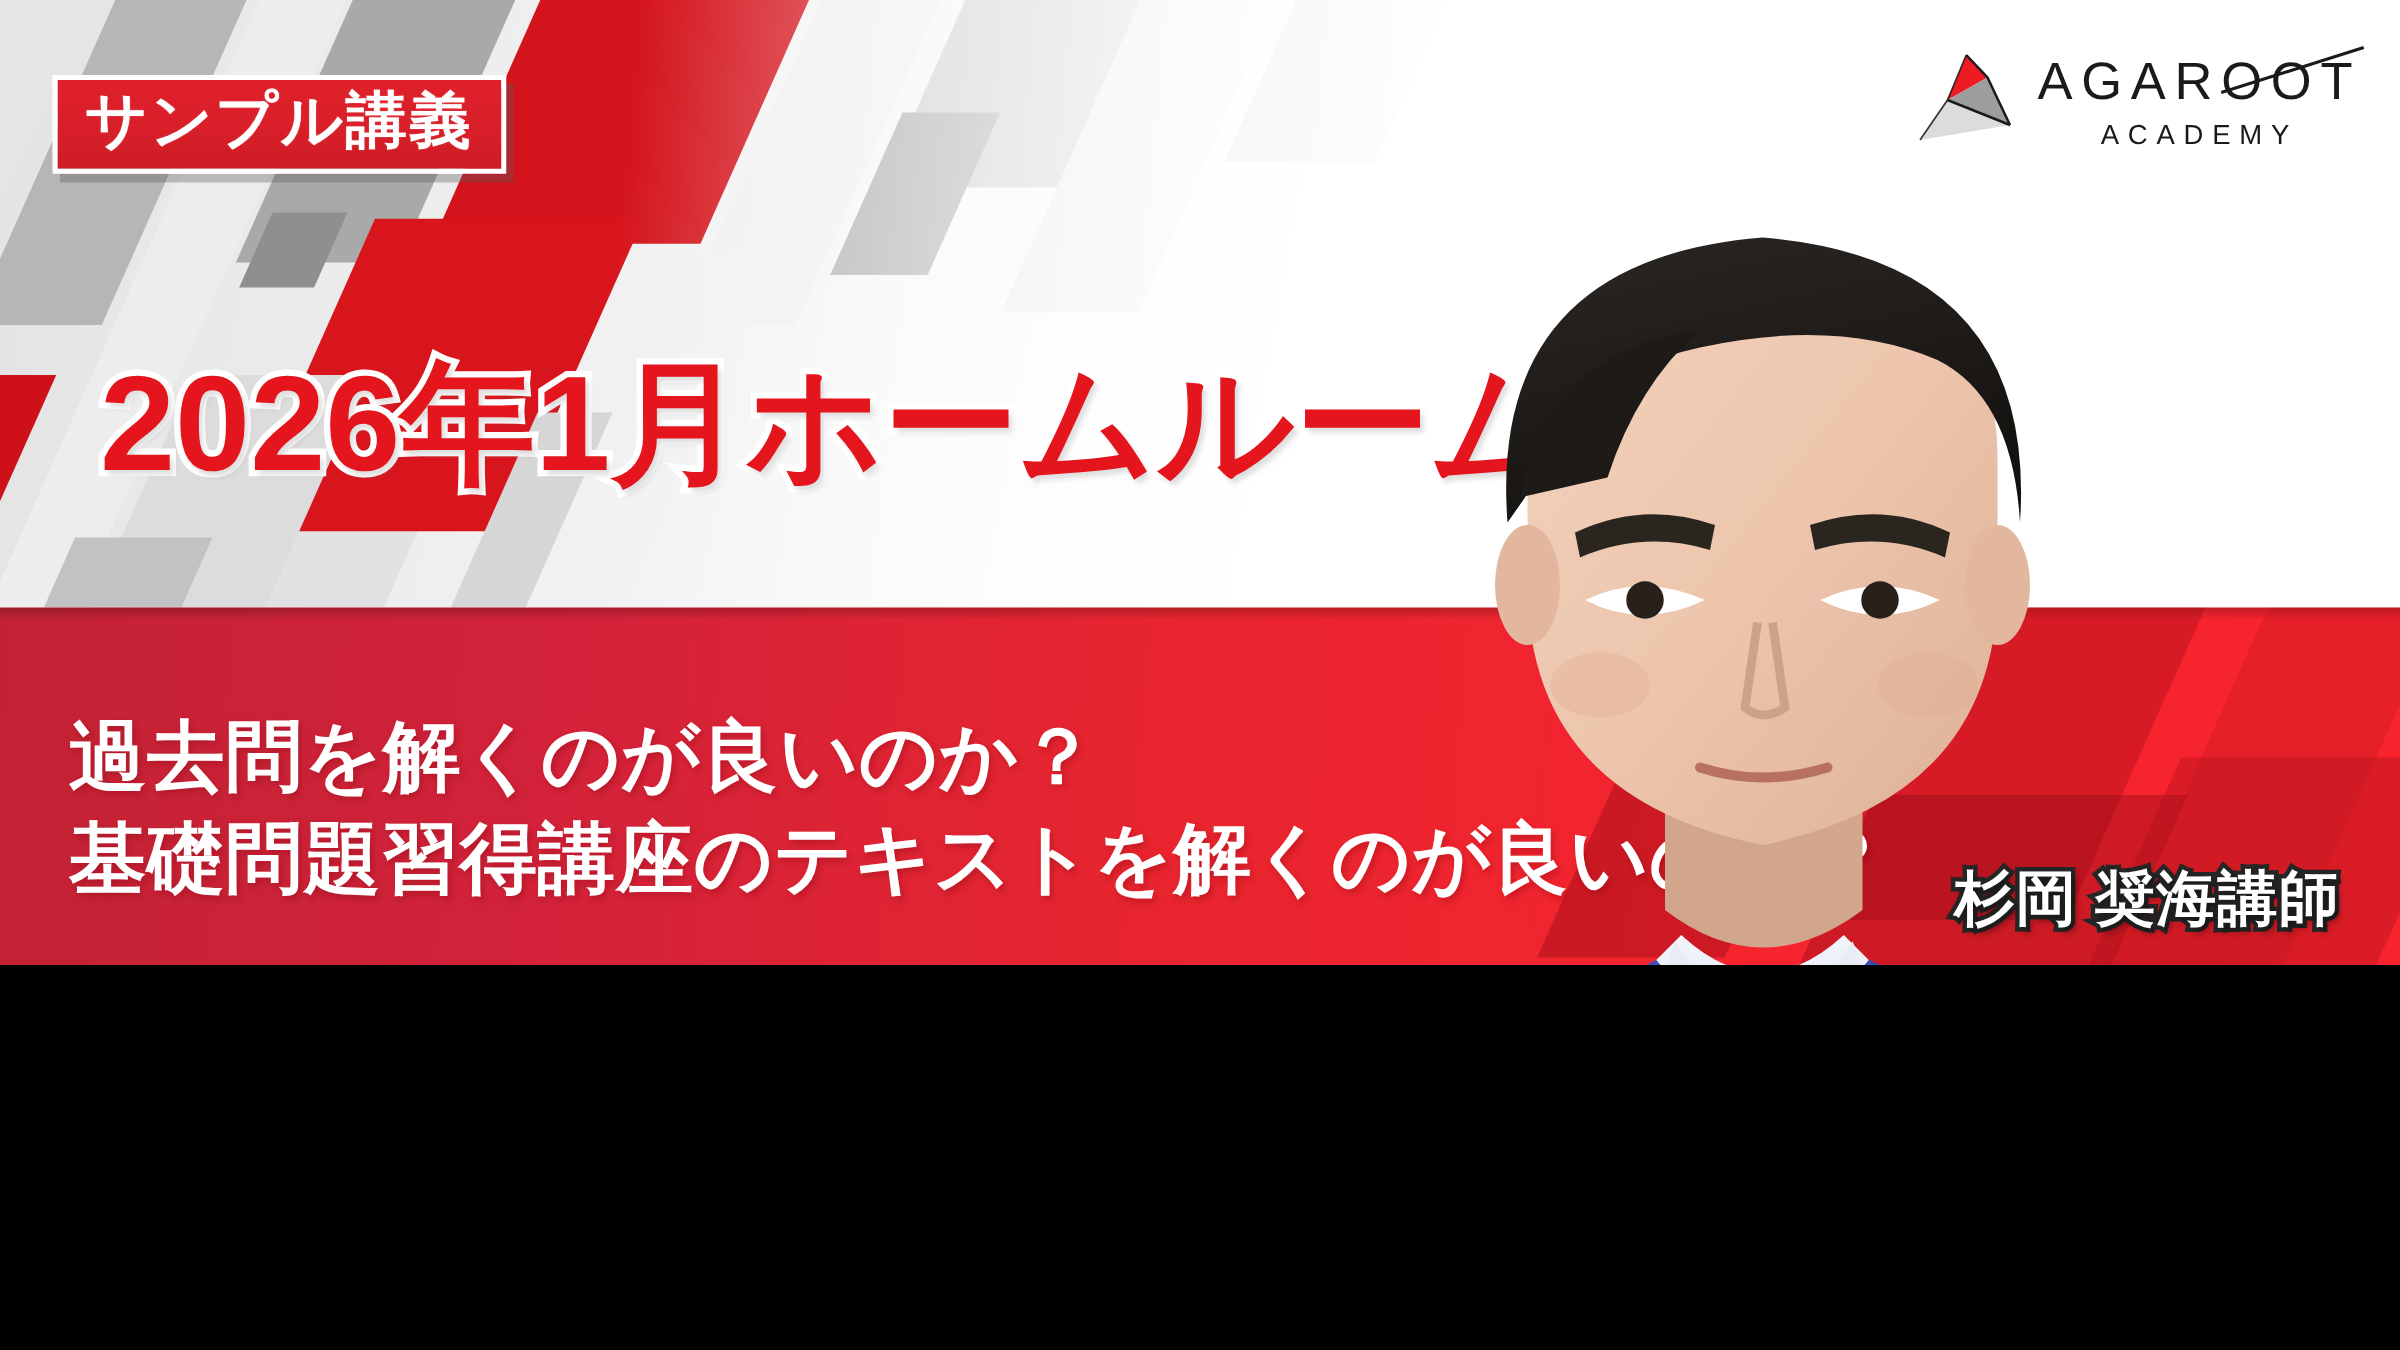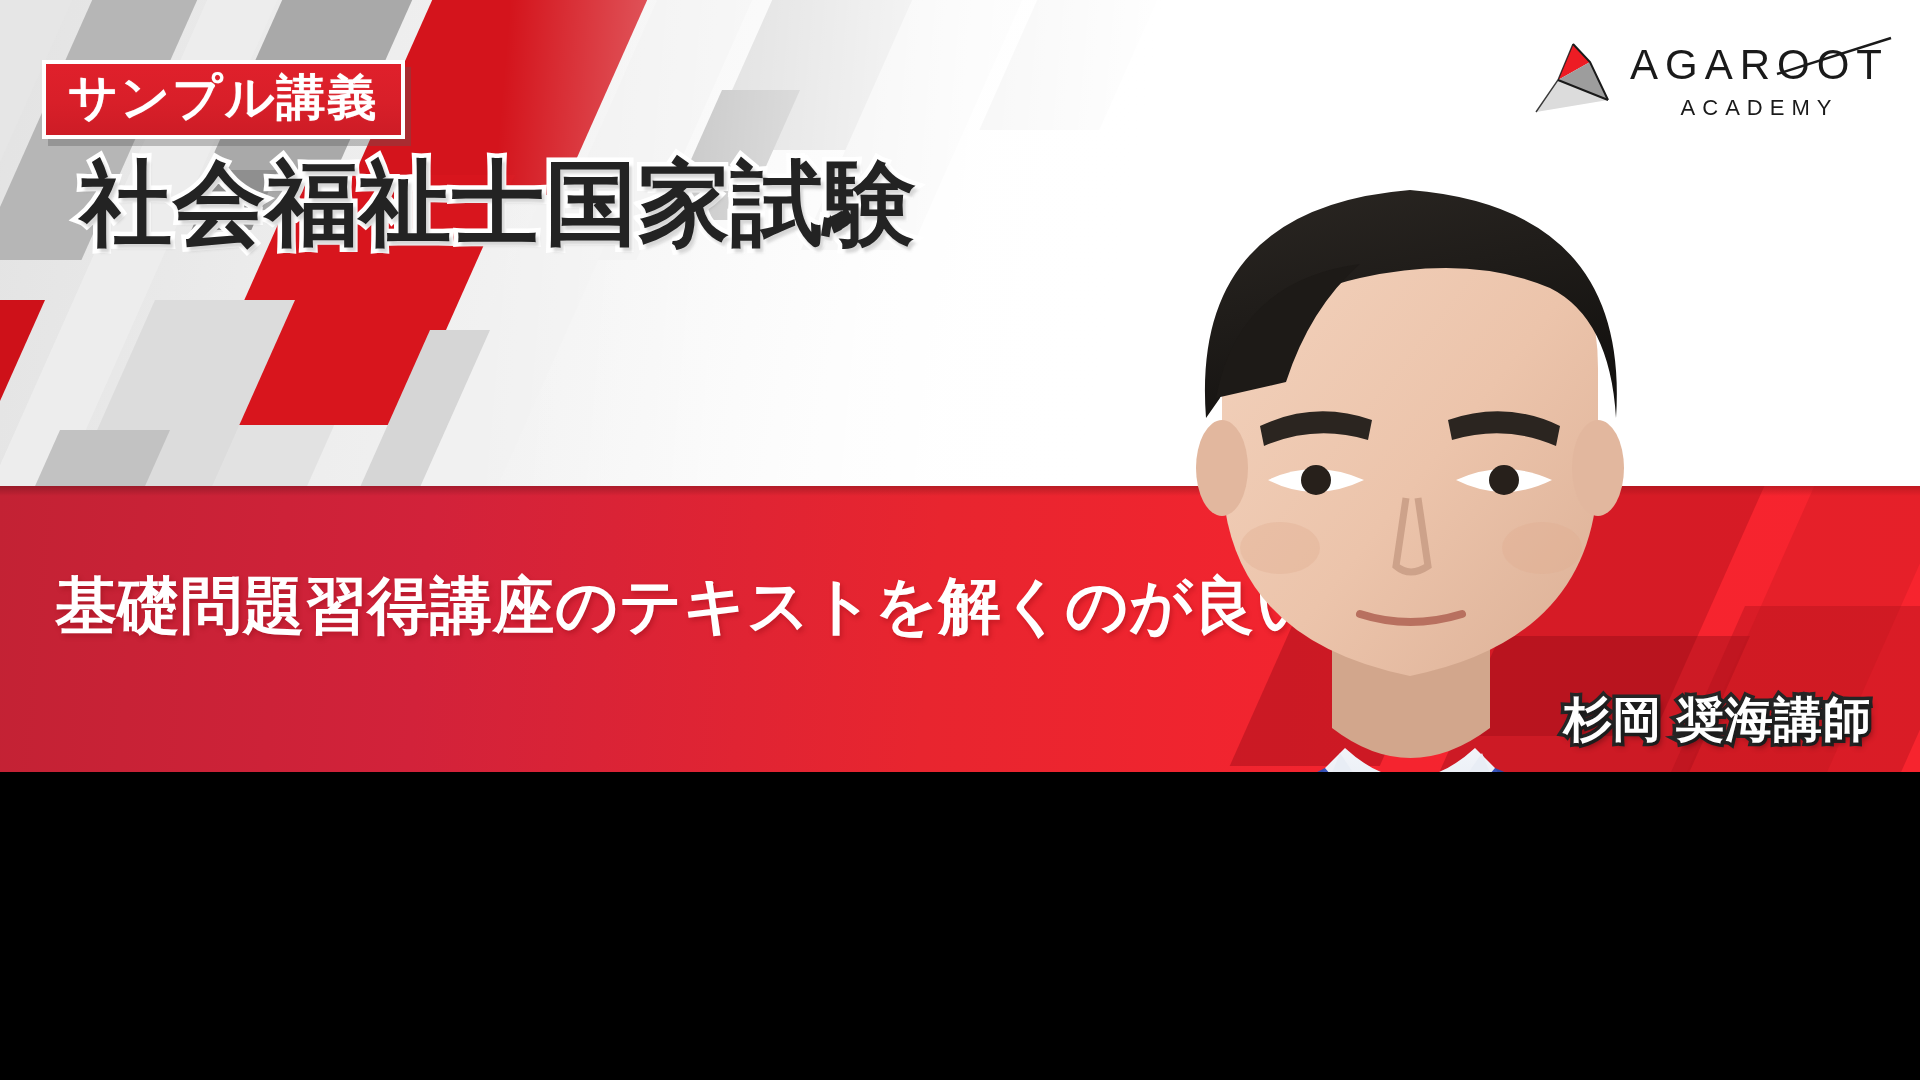--- a/index.html
+++ b/index.html
@@ -189,23 +189,24 @@
       <div class="rstripe" style="left:1850px;top:-80px;width:140px;height:520px;background:rgba(185,20,30,0.28);"></div>
     </div>
   </div>
 
   <div class="bottom-strip"></div>
 
   <div class="badge">
     <div class="badge-text">サンプル講義</div>
   </div>
 
-  <div class="title-main">社会福祉士国家試験</div>
+  <div class="title-sub">2026年1月ホームルーム</div>
 
   <div class="lede">
+    <div class="lede-line">過去問を解くのが良いのか？</div>
     <div class="lede-line">基礎問題習得講座のテキストを解くのが良いのか？</div>
   </div>
 
   <div class="presenter">
     <svg width="810" height="912" viewBox="0 0 810 912" xmlns="http://www.w3.org/2000/svg">
       <defs>
         <linearGradient id="skin" x1="0" y1="0" x2="1" y2="1">
           <stop offset="0%" stop-color="#f3d3be"></stop>
           <stop offset="55%" stop-color="#ecc4ab"></stop>
           <stop offset="100%" stop-color="#dcb096"></stop>

